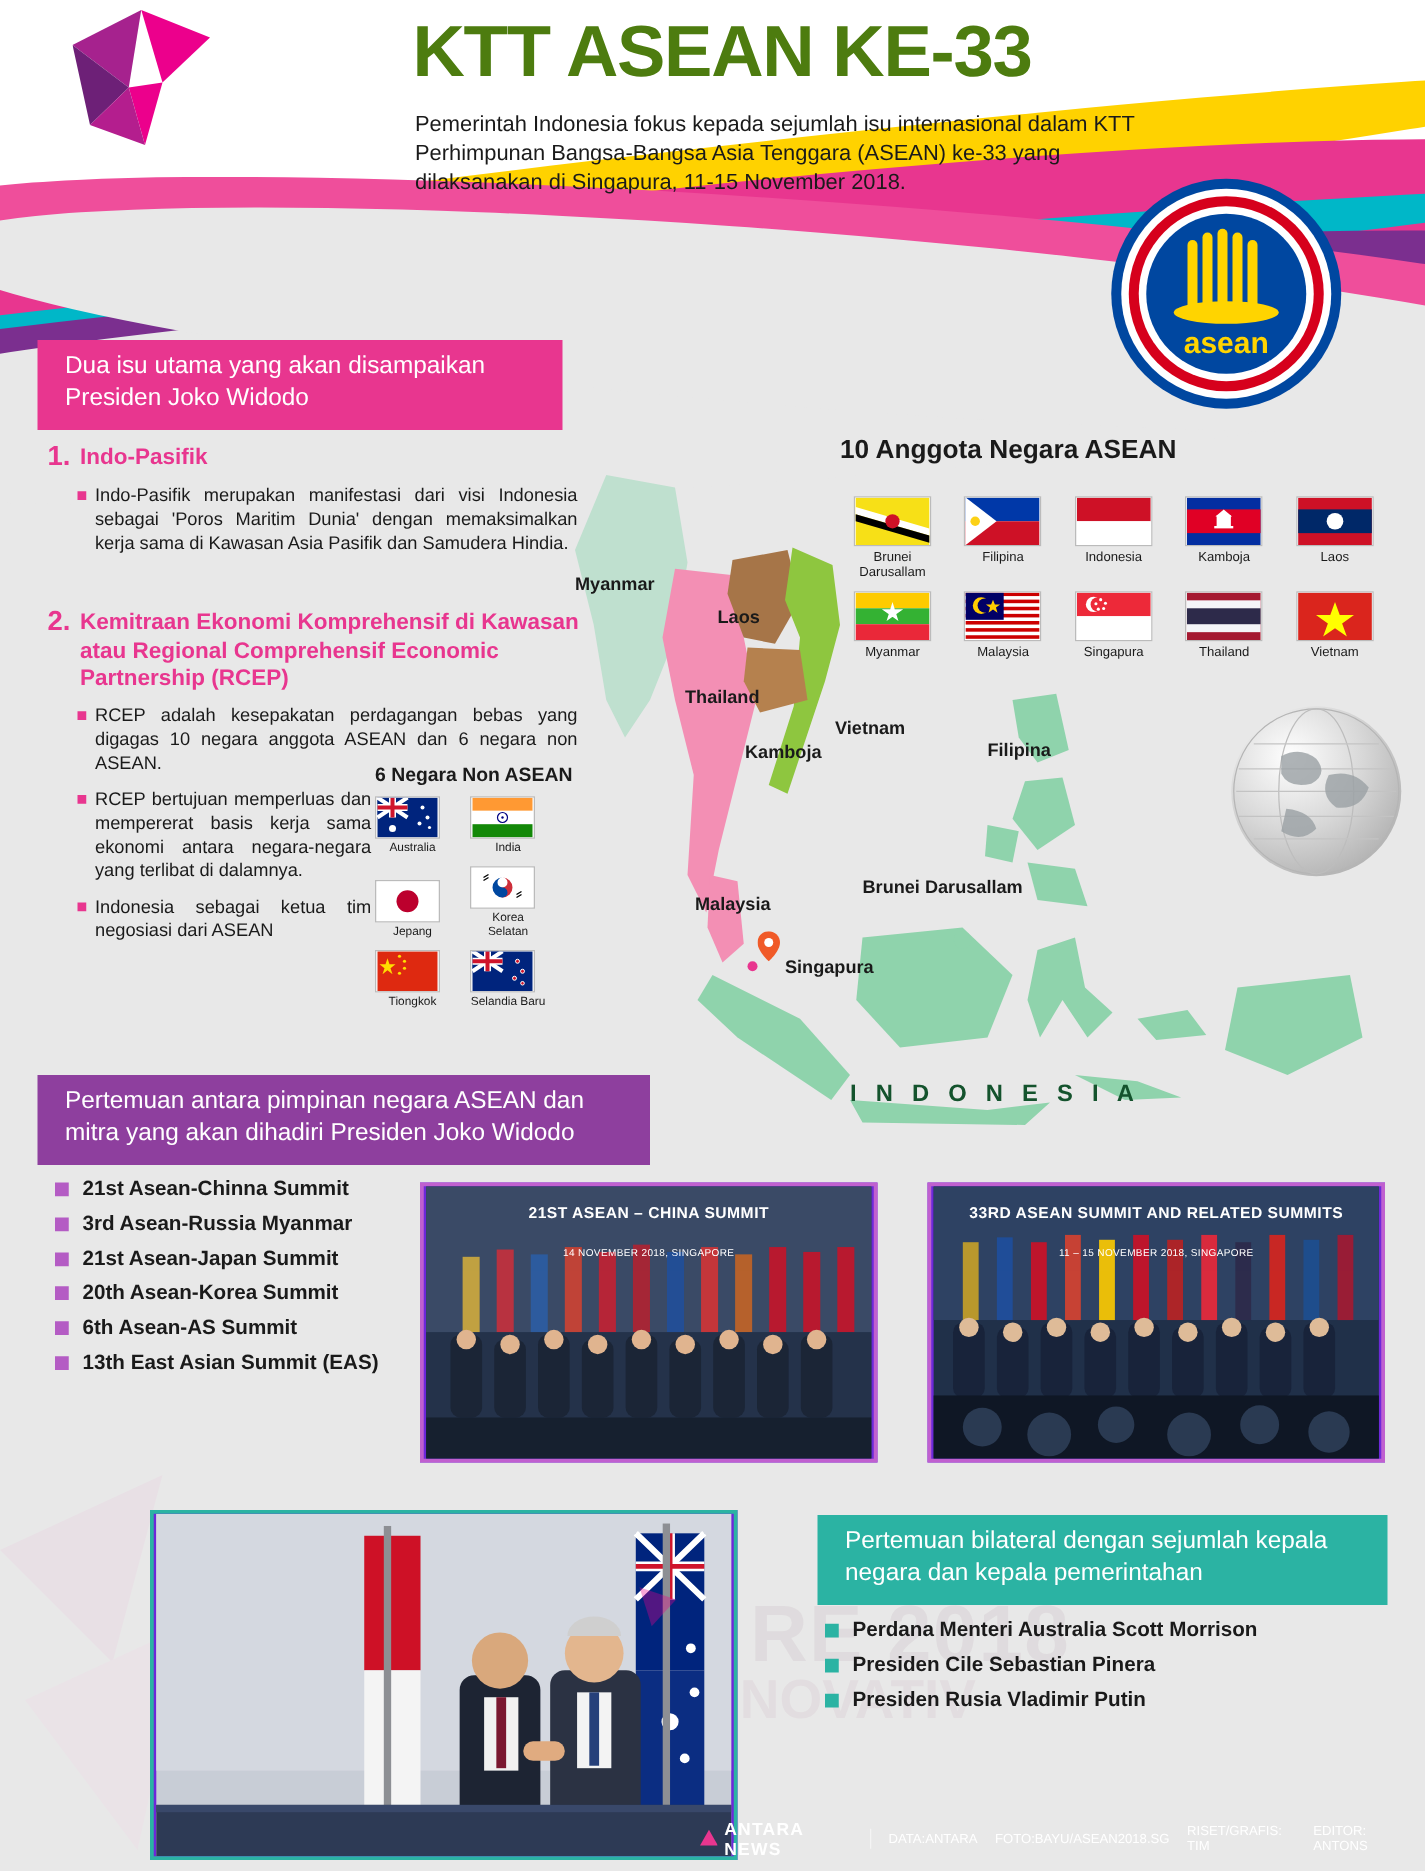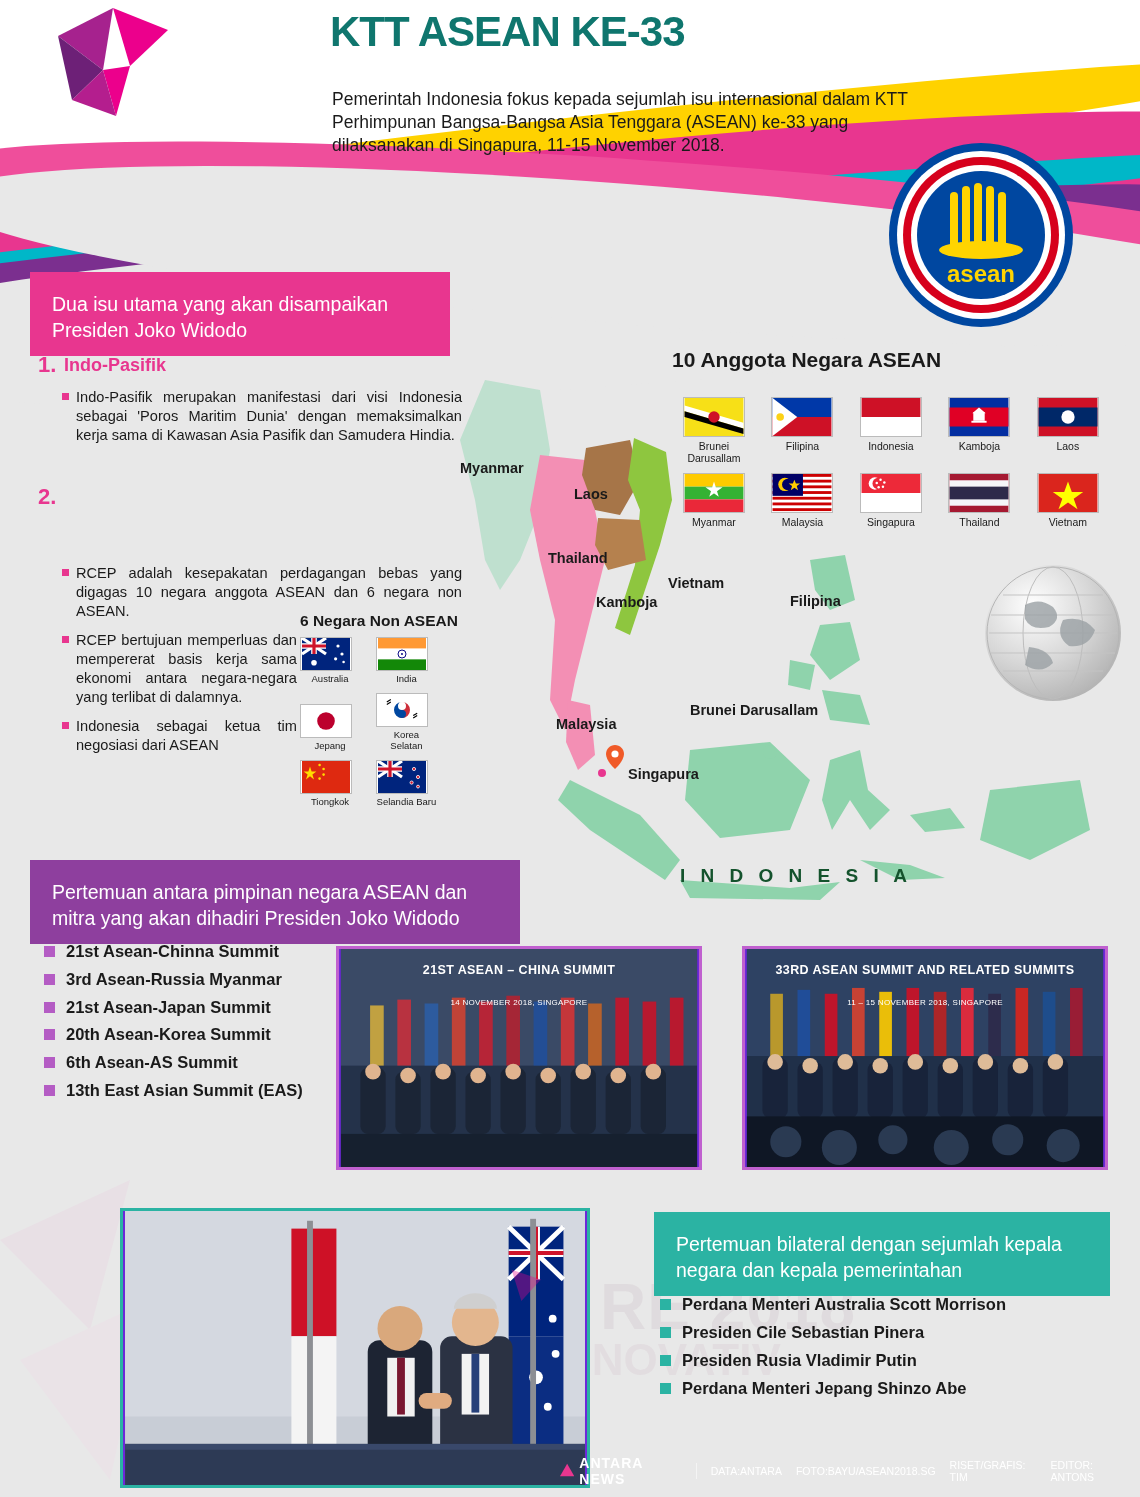--- a/index.html
+++ b/index.html
@@ -30,34 +30,34 @@
   
   .logo-box { position:absolute; left:48px; top:8px; width:265px; height:135px; }
   .logo-tris { position:absolute; left:10px; top:0px; width:110px; height:110px; }
   .logo-text { position:absolute; left:118px; top:55px; color:#ffffff; }
   .logo-asean { font-size:15px; letter-spacing:1px; font-weight:bold; }
   .logo-sing { font-size:27px; font-weight:bold; letter-spacing:0px; line-height:1; }
   .logo-2018 { font-size:16px; font-weight:normal; }
   .logo-tag { font-size:10.5px; letter-spacing:.6px; margin-top:3px; }
 
   h1.title {
-    position:absolute; left:330px; top:8px; font-size:42px; font-weight:bold;
-    color:#0f766e; letter-spacing:-1px; font-family:"Liberation Sans", sans-serif;text-align:right;
+    position:absolute; left:330px; top:8px; font-size:58px; font-weight:bold;
+    color:#4d7c0f; letter-spacing:-1px; font-family:"Liberation Sans", sans-serif;text-align:right;
   }
   .subtitle {
     position:absolute; left:332px; top:88px; width:600px;
     font-size:17.5px; line-height:1.32; color:#1a1a1a;
   }
 
   .asean-seal { position:absolute; left:888px; top:142px; width:186px; height:186px; }
 
   
   .bar {
     position:absolute; color:#fff; font-size:19.5px; line-height:1.33; font-weight:500;
-    padding:20px 18px 12px 22px;
+    padding:8px 18px 12px 22px;
   }
   .bar-pink { background:#e8368f; }
   .bar-purple { background:#8e3f9e; }
   .bar-teal { background:#2bb3a3; }
 
   
   .num { position:absolute; font-size:22px; font-weight:bold; color:#e8368f; }
   .headx { position:absolute; font-size:18px; font-weight:bold; color:#e8368f; line-height:1.25; }
   .bullet-list { position:absolute; }
   .bl-item { position:relative; padding-left:14px; margin-bottom:10px; font-size:14.6px; line-height:1.3; color:#1a1a1a; text-align:justify;}
@@ -177,20 +177,21 @@
 
   <div class="bar bar-pink" style="left:30px; top:272px; width:420px;">Dua isu utama yang akan disampaikan Presiden Joko Widodo</div>
 
   <div class="num" style="left:38px; top:352px;">1.</div>
   <div class="headx" style="left:64px; top:354px; width:260px;">Indo-Pasifik</div>
   <div class="bullet-list" style="left:62px; top:388px; width:400px;">
     <div class="bl-item">Indo-Pasifik merupakan manifestasi dari visi Indonesia sebagai 'Poros Maritim Dunia' dengan memaksimalkan kerja sama di Kawasan Asia Pasifik dan Samudera Hindia.</div>
   </div>
 
   <div class="num" style="left:38px; top:484px;">2.</div>
+  <div class="headx" style="left:64px; top:486px; width:400px;">Kemitraan Ekonomi Komprehensif di Kawasan atau Regional Comprehensif Economic Partnership (RCEP)</div>
   <div class="bullet-list" style="left:62px; top:564px; width:400px;">
     <div class="bl-item">RCEP adalah kesepakatan perdagangan bebas yang digagas 10 negara anggota ASEAN dan 6 negara non ASEAN.</div>
     <div class="bl-item" style="width:235px">RCEP bertujuan memperluas dan mempererat basis kerja sama ekonomi antara negara-negara yang terlibat di dalamnya.</div>
     <div class="bl-item" style="width:235px">Indonesia sebagai ketua tim negosiasi dari ASEAN</div>
   </div>
 
   <div class="nonasean">
     <div class="sec-title">6 Negara Non ASEAN</div>
     <div class="na-grid">
 
@@ -597,21 +598,20 @@
       <small>11 – 15 NOVEMBER 2018, SINGAPORE</small>
     </div>
   </div>
 
   <div class="bar bar-teal" style="left:654px; top:1212px; width:456px;">Pertemuan bilateral dengan sejumlah kepala negara dan kepala pemerintahan</div>
 
   <div class="bilat-list">
     <div class="bilat-item">Perdana Menteri Australia Scott Morrison</div>
     <div class="bilat-item">Presiden Cile Sebastian Pinera</div>
     <div class="bilat-item">Presiden Rusia Vladimir Putin</div>
-    <div class="bilat-item">Perdana Menteri Jepang Shinzo Abe</div>
   </div>
 
   <div class="photo" style="left:120px; top:1208px; width:470px; height:280px; border-color:#2bb3a3;">
     <svg viewBox="0 0 470 280" width="100%" height="100%">
       <rect width="470" height="280" fill="#c8cdd6"></rect>
       <rect y="0" width="470" height="210" fill="#d4d8e0"></rect>
 
       <rect x="170" y="18" width="46" height="110" fill="#ce1126"></rect>
       <rect x="170" y="128" width="46" height="110" fill="#f4f4f4"></rect>
       <rect x="186" y="10" width="6" height="250" fill="#8d8f94"></rect>

